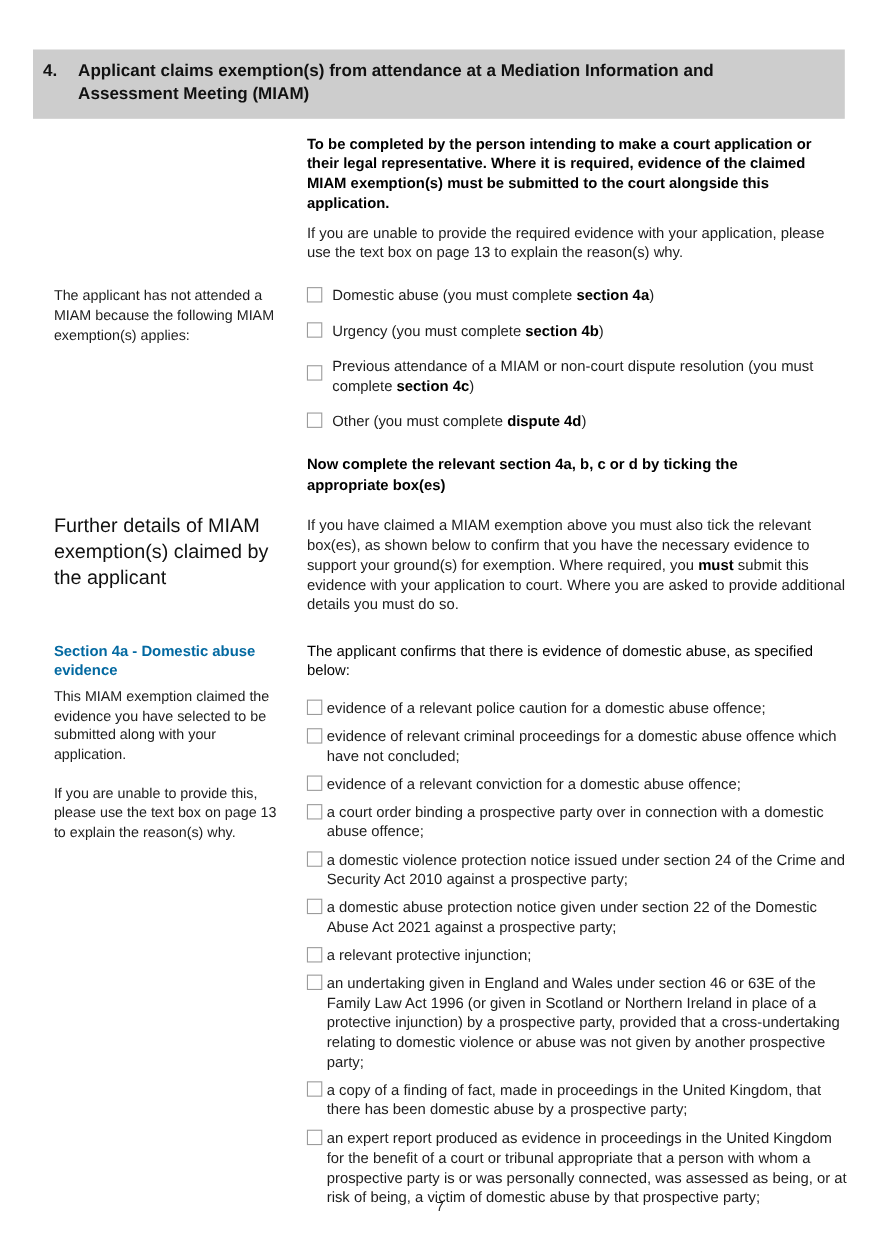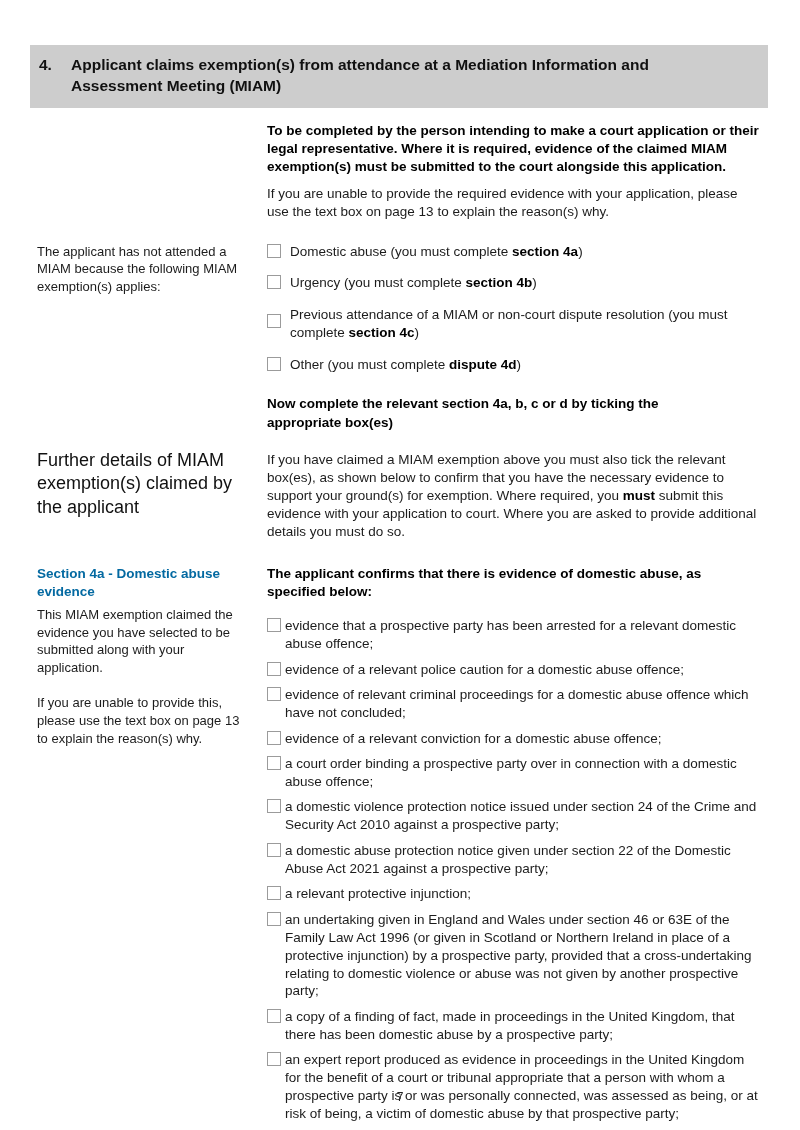--- a/index.html
+++ b/index.html
@@ -29,21 +29,21 @@
     font-size: 15.5px;
     line-height: 1.38;
     color: #111;
   }
   .header-num { width: 20px; flex: none; }
   .header-title { max-width: 645px; }
 
   
   .row {
     display: flex;
-    margin: 0 30px 0 37px;
+    margin: 0 30px 0 49px;
   }
   .col-left  { width: 230px; flex: none; padding-right: 14px; }
   .col-right { flex: 1; max-width: 492px; }
 
   .txt   { font-size: 13.5px; line-height: 1.33; }
   .bold  { font-weight: bold; color: #000; text-align: center; }
 
   .intro-row   { margin-top: 14px; }
   .intro-bold  { font-weight: bold; color: #000; margin: 0 0 9px 0; }
   .intro-norm  { margin: 0; }
@@ -85,21 +85,21 @@
   .further-para { margin: 2px 0 0 0; }
 
   .s4a-row { margin-top: 24px; }
   .s4a-heading {
     font-size: 13.5px; font-weight: bold; color: #0369a1;
     line-height: 1.35; margin: 0 0 5px 0;
   }
   .s4a-para { font-size: 13px; line-height: 1.35; margin: 0 0 18px 0; }
   .s4a-para:last-child { margin-bottom: 0; }
   .confirm-heading {
-    font-size: 13.5px; font-weight: bold; color: #000;
+    font-size: 13.5px; font-weight: normal; color: #000;
     line-height: 1.35; margin: 0 0 16px 0;
   }
   .ev {
     display: flex;
     align-items: flex-start;
     gap: 4px;
     margin-bottom: 7.5px;
   }
   .ev .checkbox { margin-top: 1px; }
 
@@ -174,24 +174,20 @@
     <div class="col-left">
       <h3 class="s4a-heading">Section 4a - Domestic abuse evidence</h3>
       <p class="s4a-para">This MIAM exemption claimed the evidence you have selected to be submitted along with your application.</p>
       <p class="s4a-para">If you are unable to provide this, please use the text box on page 13 to explain the reason(s) why.</p>
     </div>
     <div class="col-right txt">
       <p class="confirm-heading">The applicant confirms that there is evidence of domestic abuse, as specified below:</p>
 
       <div class="ev">
         <span class="checkbox"></span>
-        <span>evidence that a prospective party has been arrested for a relevant domestic abuse offence;</span>
-      </div>
-      <div class="ev">
-        <span class="checkbox"></span>
         <span>evidence of a relevant police caution for a domestic abuse offence;</span>
       </div>
       <div class="ev">
         <span class="checkbox"></span>
         <span>evidence of relevant criminal proceedings for a domestic abuse offence which have not concluded;</span>
       </div>
       <div class="ev">
         <span class="checkbox"></span>
         <span>evidence of a relevant conviction for a domestic abuse offence;</span>
       </div>

